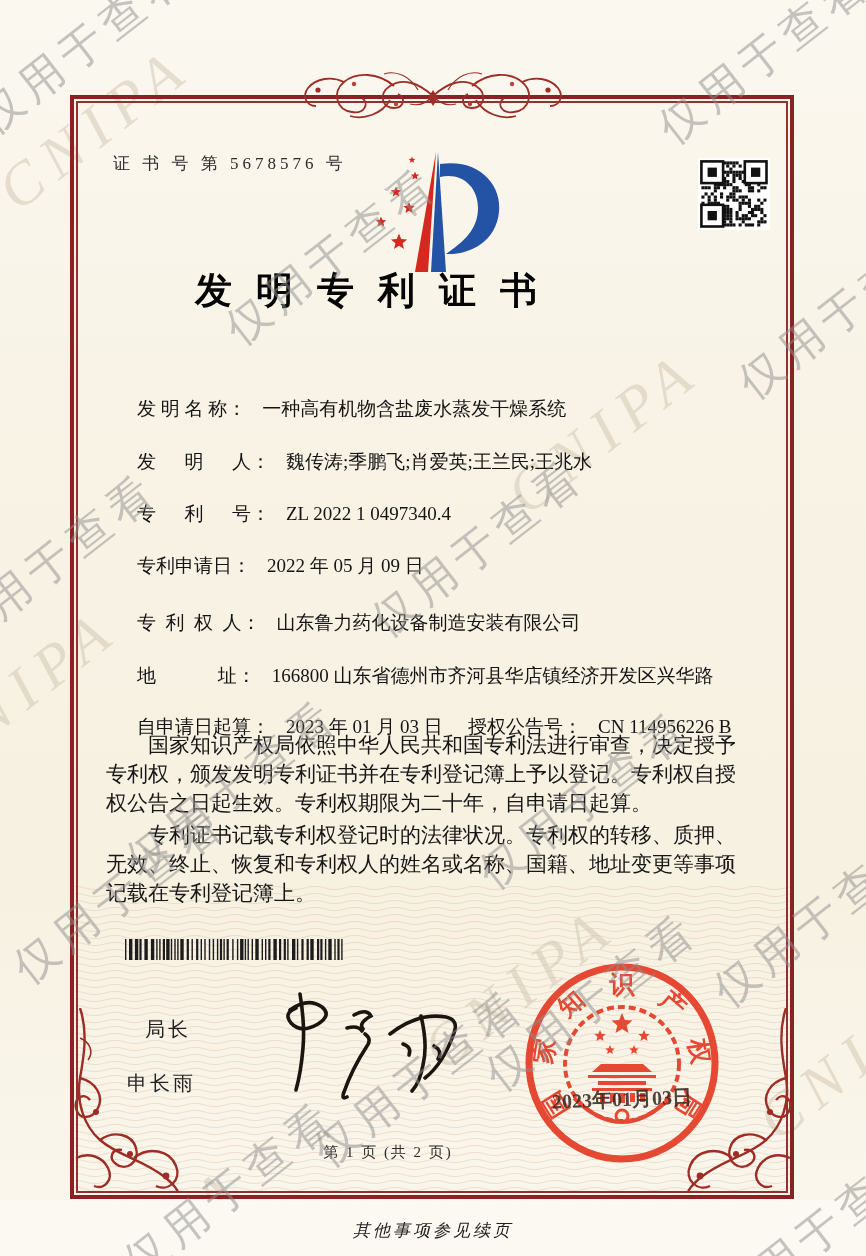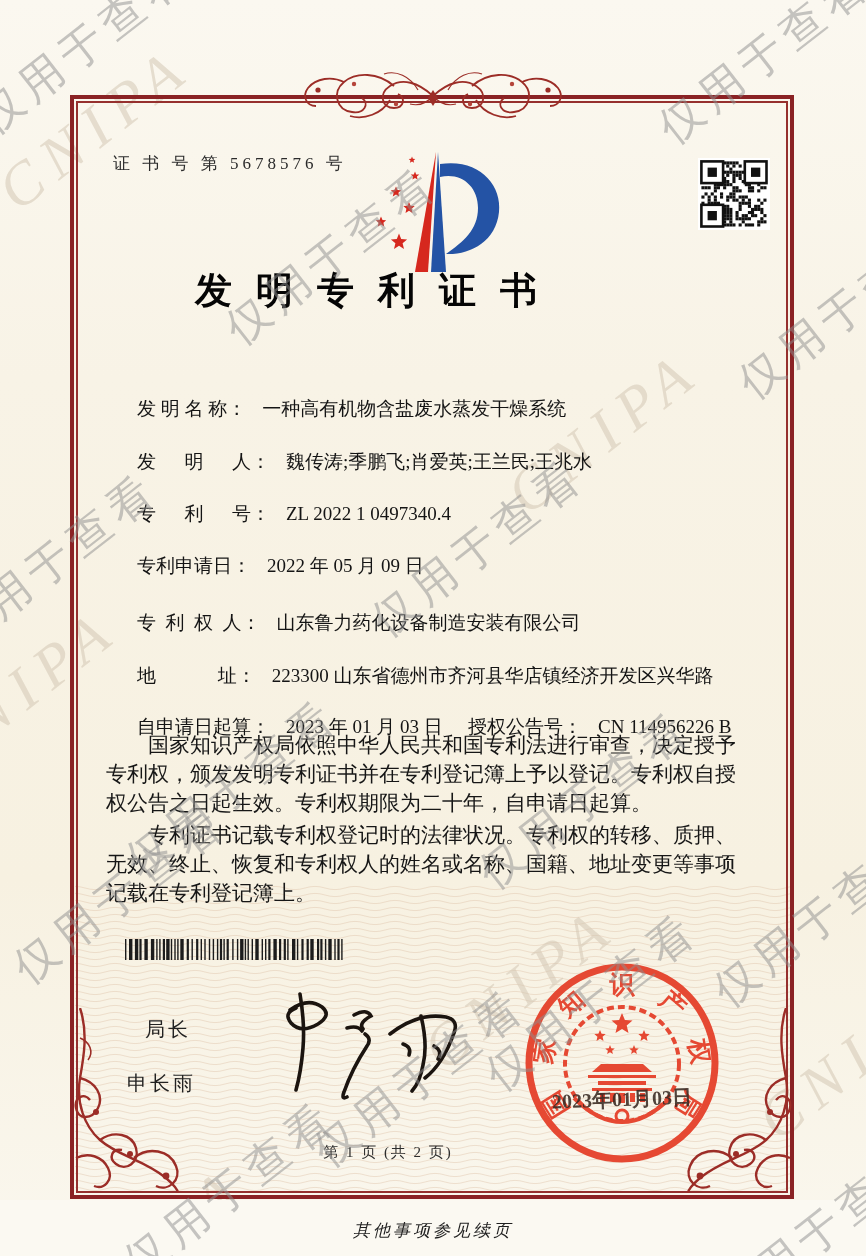--- a/index.html
+++ b/index.html
@@ -300,21 +300,21 @@
   <div class="abs frow z3" style="top:479px;">
     <span>专　  利　  号：</span><span class="val">ZL 2022 1 0497340.4</span>
   </div>
   <div class="abs frow z3" style="top:531px;text-align:right;">
     <span>专利申请日：</span><span class="val">2022 年 05 月 09 日</span>
   </div>
   <div class="abs frow z3" style="top:588px;">
     <span>专  利  权  人：</span><span class="val">山东鲁力药化设备制造安装有限公司</span>
   </div>
   <div class="abs frow z3" style="top:641px;">
-    <span>地　　　 址：</span><span class="val">223300 山东省德州市齐河县华店镇经济开发区兴华路</span>
+    <span>地　　　 址：</span><span class="val">166800 山东省德州市齐河县华店镇经济开发区兴华路</span>
   </div>
   <div class="abs frow z3" style="top:692px;">
     <span>自申请日起算：</span><span class="val">2023 年 01 月 03 日</span>
   </div>
   <div class="abs frow grantno z3" style="top:692px;">
     <span>授权公告号：</span><span class="val">CN 114956226 B</span>
   </div>
 
   <div class="abs paras z3">
     <p>国家知识产权局依照中华人民共和国专利法进行审查，决定授予专利权，颁发发明专利证书并在专利登记簿上予以登记。专利权自授权公告之日起生效。专利权期限为二十年，自申请日起算。</p>

